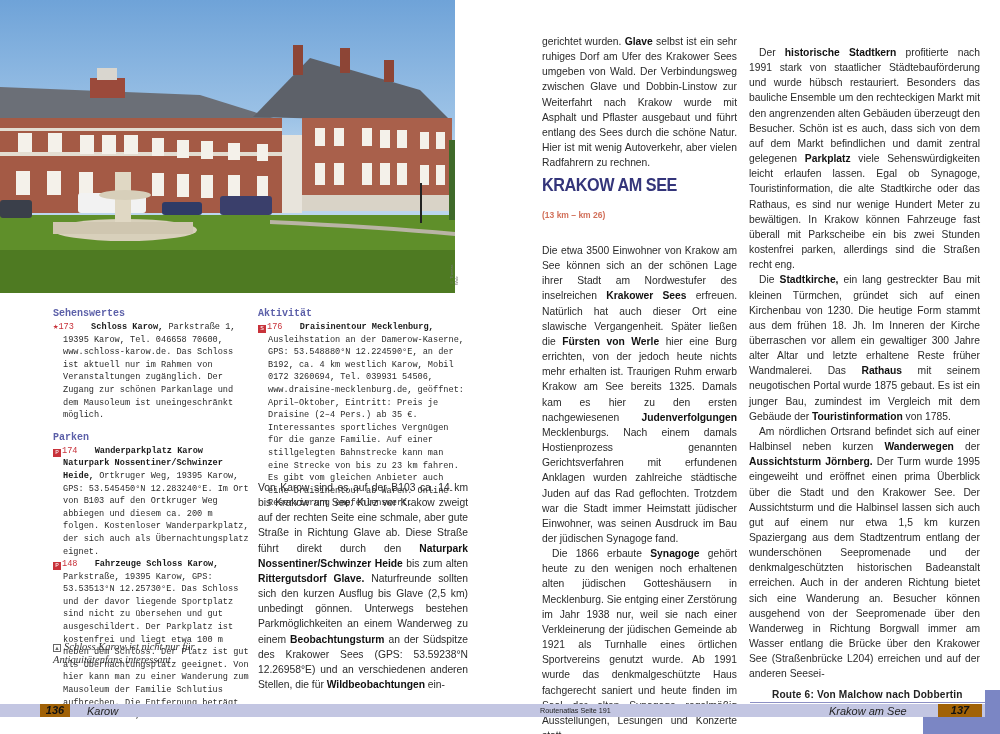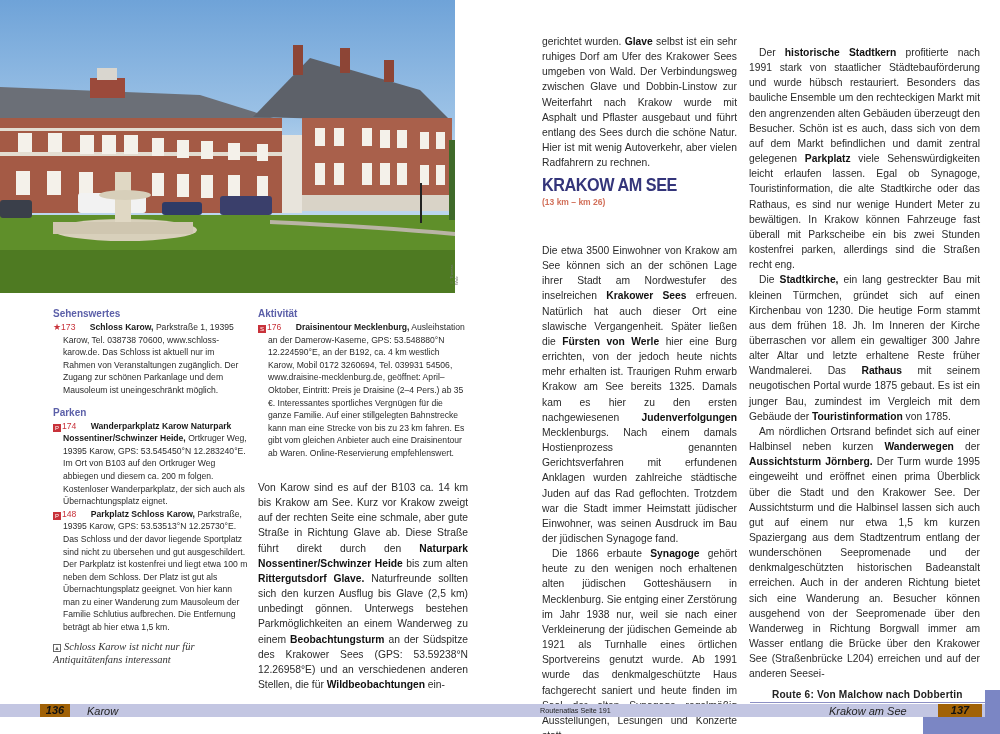--- a/index.html
+++ b/index.html
@@ -7,21 +7,21 @@
   body { position: relative; font-family: "Liberation Sans", sans-serif; color: #2a2a2a; }
 
   
   .photo { position: absolute; left: 0; top: 0; width: 455px; height: 293px; overflow: hidden;
            background: linear-gradient(180deg, #6fa3d8 0%, #9cc2e6 40%, #bcd6ee 55%, #bcd6ee 70%); }
   .photo svg { width: 100%; height: 100%; display: block; }
   .photo-credit { position: absolute; left: 449px; top: 255px; width: 6px; height: 30px;
                   font-size: 4px; color: #777; writing-mode: vertical-rl; transform: rotate(180deg); }
 
   
-  .info { position: absolute; font-family: Liberation Sans, sans-serif; font-size: 8.6px; line-height: 12.6px; color: #2b2b2b; }
+  .info { position: absolute; font-family: Liberation Mono, monospace; font-size: 8.6px; line-height: 12.6px; color: #2b2b2b; }
   .info.col1 { left: 53px; top: 307px; width: 196px; }
   .info.col2 { left: 258px; top: 307px; width: 208px; }
   .section-head { color: #5b5fa8; font-weight: bold; font-size: 10px; line-height: 13px; margin-bottom: 1px; }
   .entry { padding-left: 10px; text-indent: -10px; margin-bottom: 0; }
   .entry + .section-head { margin-top: 9px; }
   .num { color: #c8323a; font-weight: normal; }
   .marker { display: inline-block; width: 8px; height: 8px; line-height: 8px; font-size: 6px;
             text-align: center; color: #fff; background: #c8323a; vertical-align: -1px; margin-right: 1px; text-indent: 0; }
   .star { color: #c8323a; font-size: 9px; }
   .entry b { color: #1a1a1a; padding-left: 12px; }
@@ -37,21 +37,21 @@
   .body-col p.indent { text-indent: 10px; }
   .body-col b { color: #111; }
   .col-b { left: 258px; top: 480px; width: 210px; }
   .col-c { left: 542px; top: 34px; width: 195px; }
   .col-c2 { left: 542px; top: 243px; width: 195px; }
   .col-d { left: 749px; top: 45px; width: 231px; }
 
   .heading { position: absolute; left: 542px; top: 175px; }
   .heading .title { font-family: "Liberation Sans", sans-serif; font-weight: bold; font-size: 18px; color: #34357a;
                     letter-spacing: -0.5px; transform: scaleX(0.9); transform-origin: left; white-space: nowrap; }
-  .heading .sub { font-size: 8.5px; color: #d2705a; font-weight: bold; margin-top: 1px; }
+  .heading .sub { font-size: 8.5px; color: #d2705a; font-weight: bold; margin-top: 14px; }
 
   
   .footer-band { position: absolute; top: 704px; height: 13px; background: #c3c6e2; }
   .footer-band.left { left: 0; width: 500px; }
   .footer-band.right { left: 500px; width: 485px; }
   .pagenum { position: absolute; top: 704px; height: 13px; background: #a16207; font-weight: bold; font-style: italic;
              font-size: 11px; line-height: 13px; text-align: center; color: #111; }
   .pagenum.left { left: 40px; width: 30px; }
   .pagenum.right { left: 938px; width: 44px; font-style: italic; }
   .footer-label { position: absolute; top: 704px; font-size: 11px; line-height: 14px; font-style: italic; color: #222; }
@@ -141,32 +141,32 @@
     <rect x="420" y="183" width="2" height="40" fill="#222"></rect>
   </svg>
 </div>
 <div class="photo-credit">© Thomas Walz</div>
 
 <div class="info col1">
   <div class="section-head">Sehenswertes</div>
   <div class="entry">
     <span class="star">★</span><span class="num">173</span>
     <b>Schloss Karow,</b>
-    <span>Parkstraße 1, 19395 Karow, Tel. 038738 70600, www.schloss-karow.de. Das Schloss ist aktuell nur im Rahmen von Veranstaltungen zugänglich. Der Zugang zur schönen Parkanlage und dem Mausoleum ist uneingeschränkt möglich.</span>
+    <span>Parkstraße 1, 19395 Karow, Tel. 046658 70600, www.schloss-karow.de. Das Schloss ist aktuell nur im Rahmen von Veranstaltungen zugänglich. Der Zugang zur schönen Parkanlage und dem Mausoleum ist uneingeschränkt möglich.</span>
   </div>
 
   <div class="section-head">Parken</div>
   <div class="entry">
     <span class="marker">P</span><span class="num">174</span>
     <b>Wanderparkplatz Karow Naturpark Nossentiner/Schwinzer Heide,</b>
     <span>Ortkruger Weg, 19395 Karow, GPS: 53.545450°N 12.283240°E. Im Ort von B103 auf den Ortkruger Weg abbiegen und diesem ca. 200 m folgen. Kostenloser Wanderparkplatz, der sich auch als Übernachtungsplatz eignet.</span>
   </div>
   <div class="entry">
     <span class="marker">P</span><span class="num">148</span>
-    <b>Parkplatz Schloss Karow,</b>
+    <b>Fahrzeuge Schloss Karow,</b>
     <span>Parkstraße, 19395 Karow, GPS: 53.53513°N 12.25730°E. Das Schloss und der davor liegende Sportplatz sind nicht zu übersehen und gut ausgeschildert. Der Parkplatz ist kostenfrei und liegt etwa 100 m neben dem Schloss. Der Platz ist gut als Übernachtungsplatz geeignet. Von hier kann man zu einer Wanderung zum Mausoleum der Familie Schlutius aufbrechen. Die Entfernung beträgt ab hier etwa 1,5 km.</span>
   </div>
 </div>
 
 <div class="caption">
   <span class="cap-icon">▲</span><span>Schloss Karow ist nicht nur für Antiquitätenfans interessant</span>
 </div>
 
 <div class="info col2">
   <div class="section-head">Aktivität</div>

